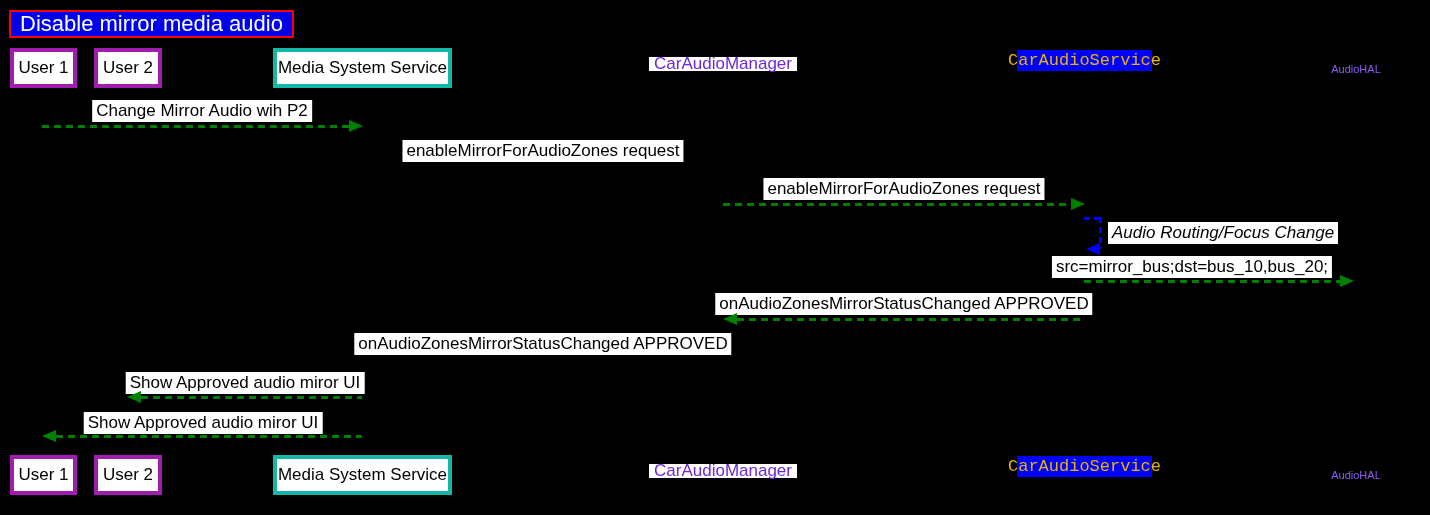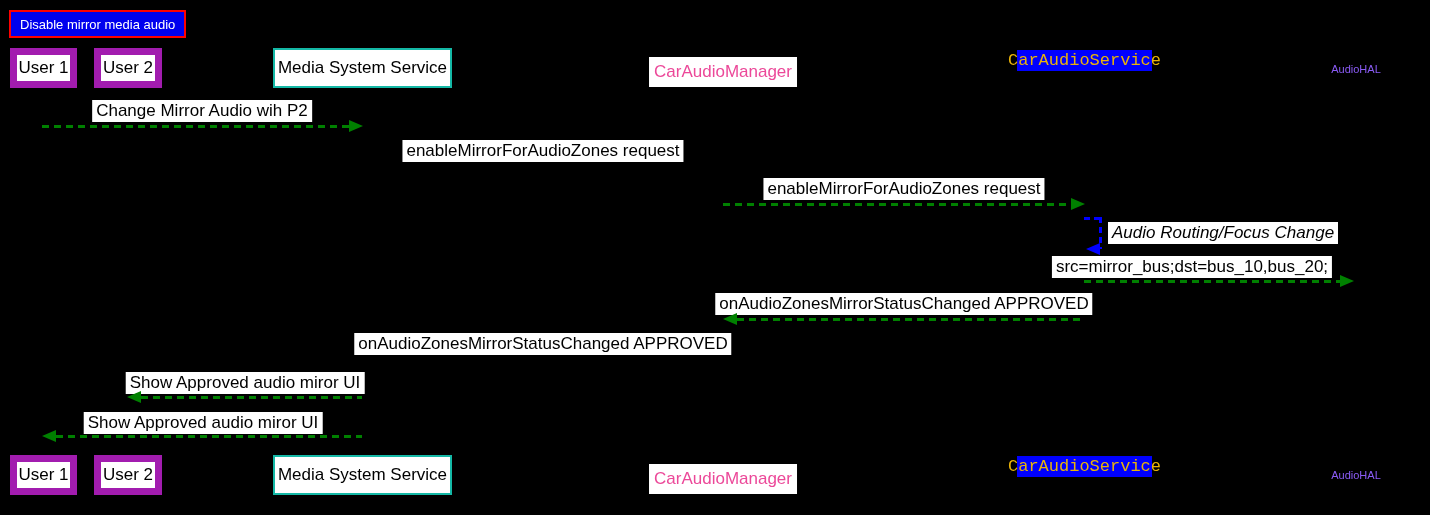--- a/index.html
+++ b/index.html
@@ -3,31 +3,31 @@
 <meta charset="utf-8">
 <style>
   html,body{margin:0;padding:0;background:#000;}
   .diagram{
     position:relative;width:1430px;height:515px;background:#000;overflow:hidden;
     font-family:"Liberation Sans","DejaVu Sans",sans-serif;
   }
   .title-box{
     position:absolute;left:9px;top:10px;height:28px;box-sizing:border-box;
     background:#0000ee;border:2px solid #ff0000;color:#fff;
-    display:flex;align-items:center;padding:0 9px;font-size:13px;white-space:nowrap;
+    display:flex;align-items:center;padding:0 9px;font-size:22px;white-space:nowrap;
   }
   .pbox{
     position:absolute;box-sizing:border-box;height:40px;background:#fff;color:#000;
     display:flex;align-items:center;justify-content:center;font-size:17px;white-space:nowrap;
   }
-  .red-border{border:7px solid #a21caf;}
-  .green-border{border:2px solid #14b8a6;}
+  .red-border{border:4px solid #a21caf;}
+  .green-border{border:4px solid #14b8a6;}
   .blue-fill{background:#0000ff;color:#eab308;height:21px;font-family:Liberation Mono, monospace;}
   .white-label{
-    position:absolute;height:30px;background:#fff;color:#ec4899;display:flex;align-items:center;
+    position:absolute;height:14px;background:#fff;color:#6d28d9;display:flex;align-items:center;
     padding:0 5px;font-size:17px;white-space:nowrap;transform:translateX(-50%);
   }
   .bare-label{
     position:absolute;height:22px;background:transparent;color:#8b5cf6;display:flex;align-items:center;
     font-size:11px;white-space:nowrap;transform:translateX(-50%);
   }
   .msg-label{
     position:absolute;background:#fff;color:#000;font-size:17px;line-height:20px;
     padding:1px 4px;white-space:nowrap;transform:translateX(-50%);
   }

